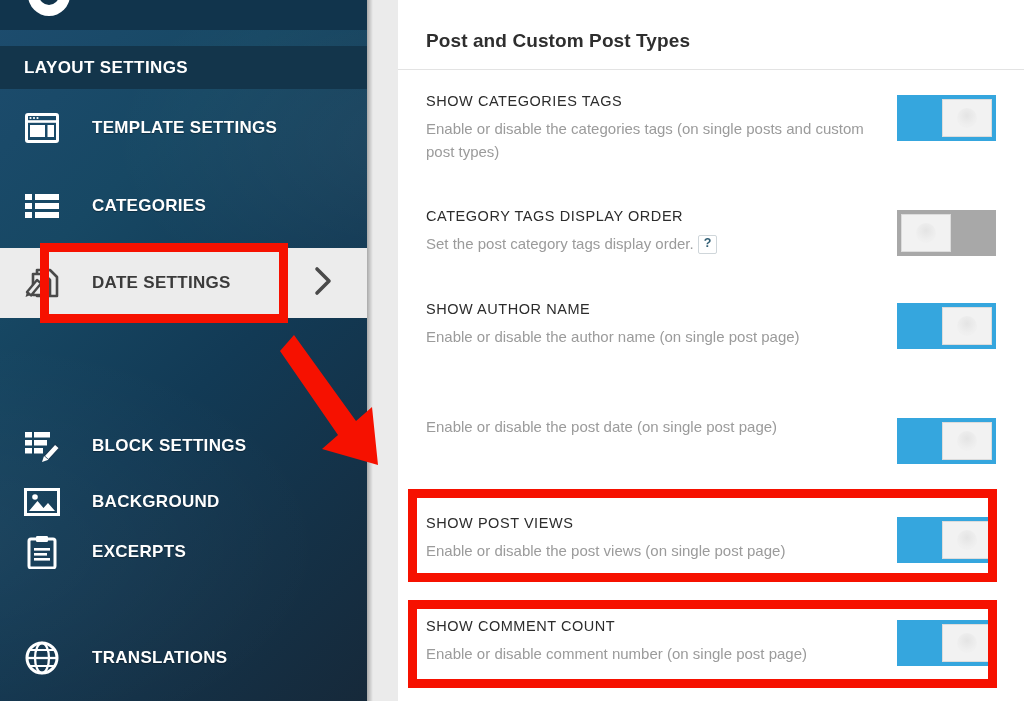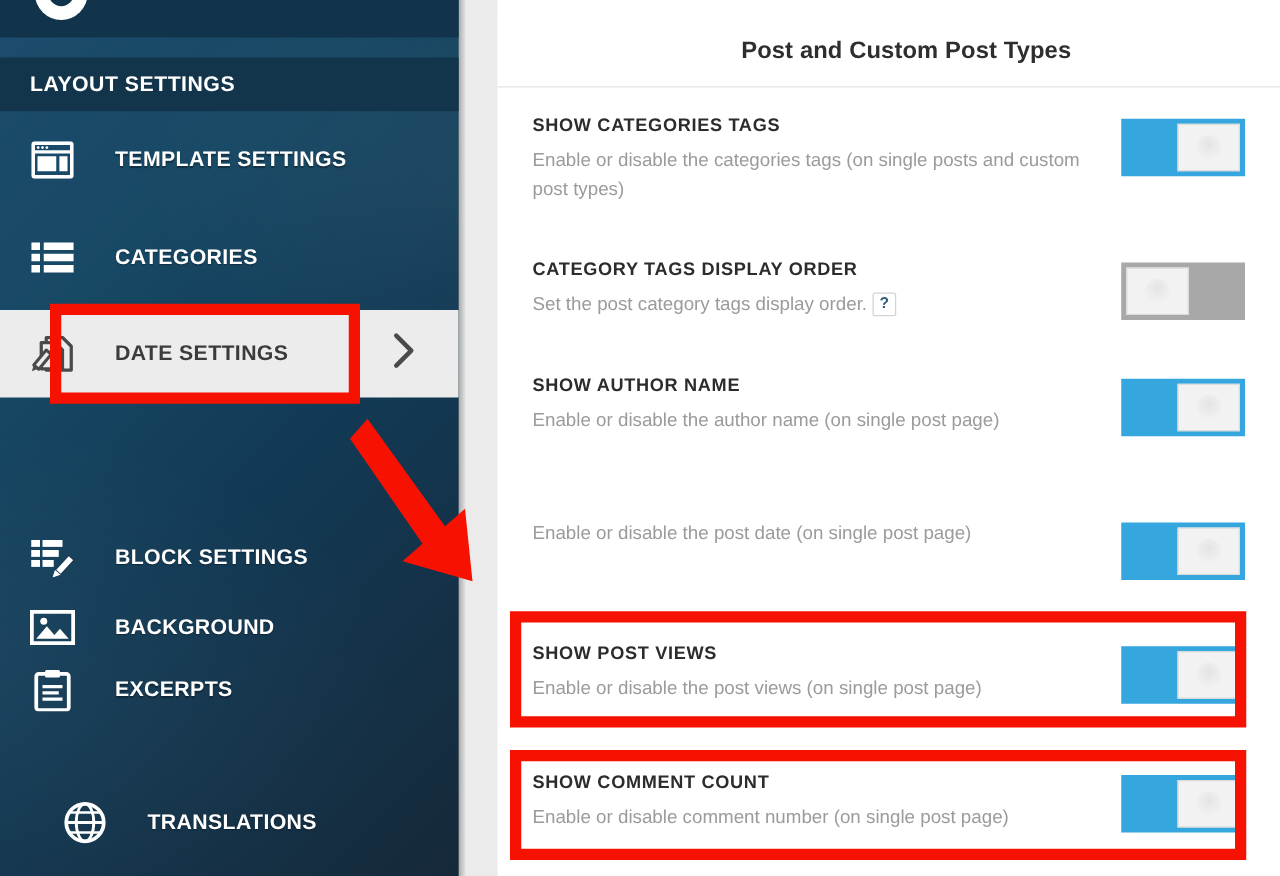--- a/index.html
+++ b/index.html
@@ -95,29 +95,29 @@
     position:absolute; left:398px; top:0; width:626px; height:701px;
     background:#fff;
   }
   .panel-gapline{
     position:absolute; left:398px; top:0; width:626px; height:12px; background:#ebebeb;
   }
   .panel-title{
     position:absolute; left:398px; top:12px; width:626px; height:58px;
     background:#fff; border-bottom:1px solid #e3e3e3;
     display:flex; align-items:center; padding-left:28px;
-    font-size:19px; font-weight:bold; color:#2e2e2e; letter-spacing:.1px;justify-content:center;
+    font-size:19px; font-weight:bold; color:#2e2e2e; letter-spacing:.1px;
   }
 
   .rows{ position:absolute; left:398px; top:71px; width:626px; }
   .row{
     position:relative; padding:22px 28px 0 28px; min-height:0;
   }
   .row .r-title{
-    font-size:14.5px; font-weight:bold; color:#2c2c2c;
+    font-size:14.5px; font-weight:normal; color:#2c2c2c;
     letter-spacing:.55px; text-transform:uppercase;
     margin-bottom:9px;
   }
   .row .r-desc{
     font-size:15px; color:#9b9b9b; line-height:1.52; max-width:450px;
     font-weight:400;
   }
   .row .r-desc .q{
     display:inline-block; border:1px solid #cfd6da; border-radius:2px;
     color:#2f5d73; font-size:12.5px; font-weight:bold;
@@ -240,21 +240,21 @@
           <rect x="2" y="4" width="26" height="29" rx="2" fill="none" stroke="#fff" stroke-width="3"></rect>
           <rect x="9" y="1" width="12" height="6" rx="1.3" fill="#fff"></rect>
           <rect x="7" y="13" width="16" height="2.6" fill="#fff"></rect>
           <rect x="7" y="18" width="13" height="2.6" fill="#fff"></rect>
           <rect x="7" y="23" width="16" height="2.6" fill="#fff"></rect>
         </svg>
       </span>
       <span class="lbl">EXCERPTS</span>
     </div>
 
-    <div class="nav-item" style="top:619px;margin-left:26px;">
+    <div class="nav-item" style="top:619px;">
       <span class="ico">
         <svg width="34" height="34" viewBox="0 0 34 34">
           <circle cx="17" cy="17" r="15" fill="none" stroke="#fff" stroke-width="3"></circle>
           <ellipse cx="17" cy="17" rx="7" ry="15" fill="none" stroke="#fff" stroke-width="2.3"></ellipse>
           <line x1="2" y1="17" x2="32" y2="17" stroke="#fff" stroke-width="2.3"></line>
           <line x1="4.5" y1="9" x2="29.5" y2="9" stroke="#fff" stroke-width="2"></line>
           <line x1="4.5" y1="25" x2="29.5" y2="25" stroke="#fff" stroke-width="2"></line>
         </svg>
       </span>
       <span class="lbl">TRANSLATIONS</span>

